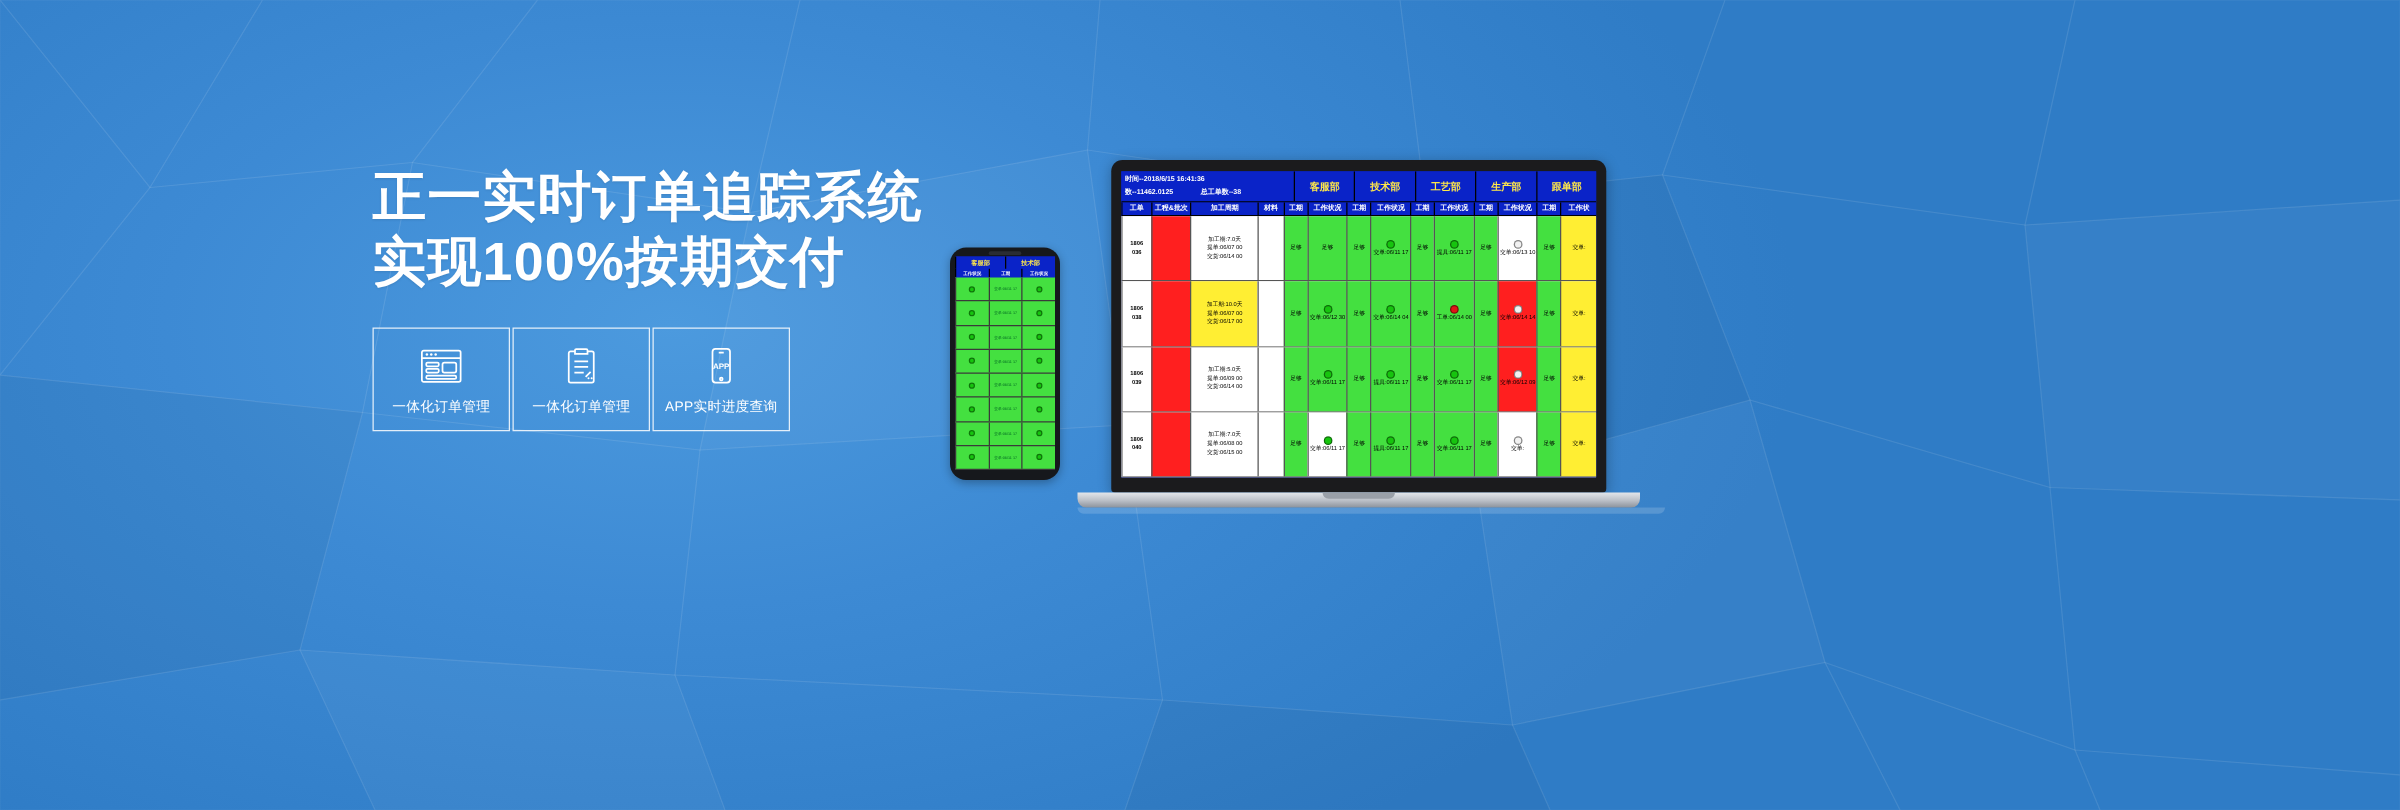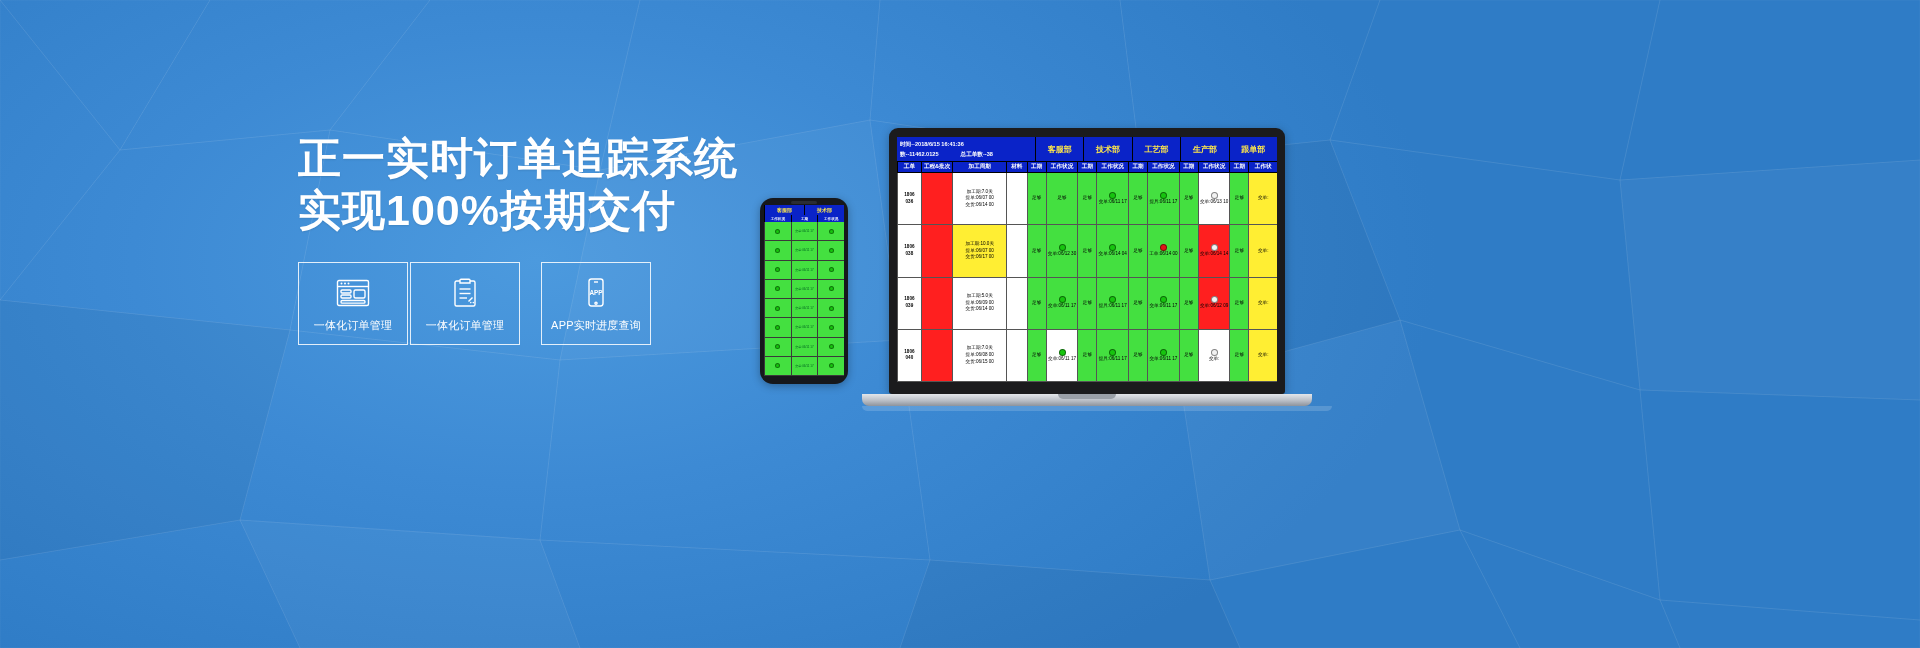--- a/index.html
+++ b/index.html
@@ -32,21 +32,21 @@
     position:absolute; left:298px; top:262px;
     display:flex;
   }
   .card {
     width:110px; height:83px;
     border:1px solid rgba(255,255,255,.85);
     display:flex; flex-direction:column;
     align-items:center; justify-content:center;
     margin-right:2px;
   }
-  .card:last-child { margin-right:0;margin-left:19px; }
+  .card:last-child { margin-right:0; }
   .card .ico { height:38px; display:flex; align-items:center; }
   .card .cap {
     color:#fff; font-size:11px; margin-top:6px;
     white-space:nowrap; letter-spacing:.2px;
   }
   
   #laptop { position:absolute; left:862px; top:128px; width:450px; }
   .lid {
     width:396px; margin:0 auto;
     background:#1b1b1d;

